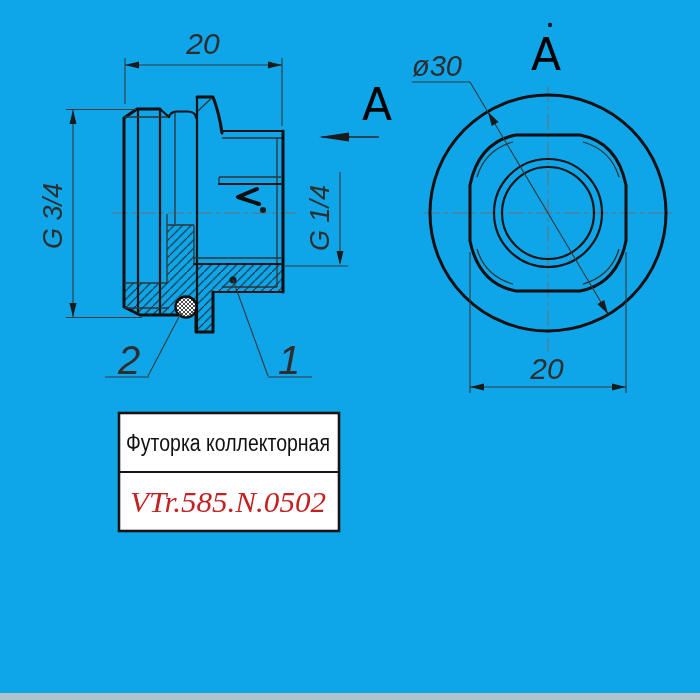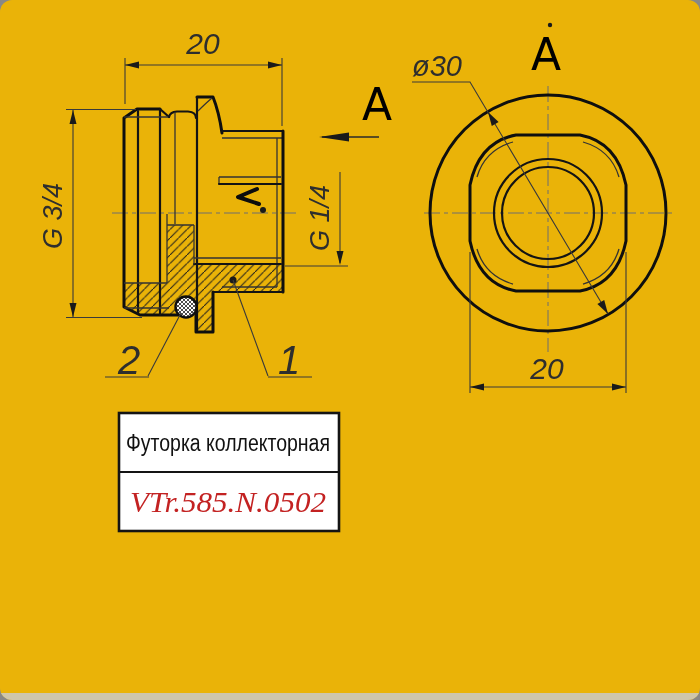--- a/index.html
+++ b/index.html
@@ -1,17 +1,17 @@
 <!DOCTYPE html>
 <html><head>
 <meta charset="utf-8">
 <style>
   html,body{margin:0;padding:0;background:#888;}
-  #stage{position:relative;width:700px;height:700px;background:#eab308;overflow:hidden;
-         font-family:"Liberation Sans",sans-serif;border-radius:12px;}
+  #stage{position:relative;width:700px;height:700px;background:#0ea5e9;overflow:hidden;
+         font-family:"Liberation Sans",sans-serif;}
   svg{position:absolute;left:0;top:0;}
   .ol   {stroke:#0f0f0f;stroke-width:3;fill:none;stroke-linecap:round;stroke-linejoin:round;}
   .ol2  {stroke:#141414;stroke-width:2.2;fill:none;stroke-linecap:round;}
   .tl   {stroke:#333333;stroke-width:1.3;fill:none;}
   .dl   {stroke:#3a3a3a;stroke-width:1.1;fill:none;}
   .cl   {stroke:#6e6e6e;stroke-width:1;fill:none;stroke-dasharray:16 4 4 4;}
   .arr  {fill:#1a1a1a;stroke:none;}
   text.dim{font-family:"Liberation Sans",sans-serif;font-style:italic;fill:#2e2e2e;}
   text.big{font-family:"DejaVu Sans",sans-serif;fill:#000;}
   text.cyr{font-family:"Liberation Sans",sans-serif;fill:#111;}

